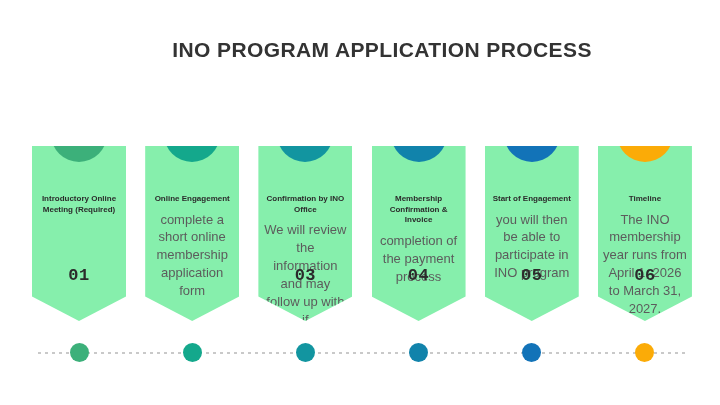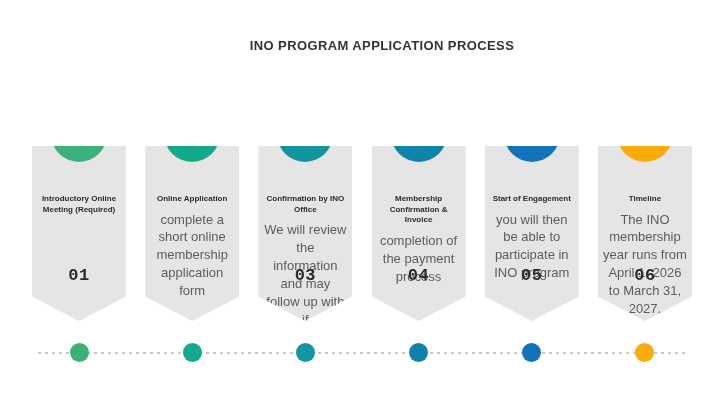--- a/index.html
+++ b/index.html
@@ -19,42 +19,42 @@
     background: #ffffff;
   }
 
   
   .title {
     position: absolute;
     top: 38px;
     left: 0;
     width: 720px;
     text-align: center;
-    font-size: 13px;
+    font-size: 21px;
     font-weight: bold;
     letter-spacing: 0.4px;
     color: #333333;
     padding-left: 44px;
   }
 
   
   .cards {
     position: absolute;
     top: 146px;
     left: 32px;
     width: 660px;
     display: flex;
     justify-content: space-between;
   }
 
   .card {
     position: relative;
     width: 94px;
     height: 175px;
-    background: #e5e5e5;
+    background: #86efac;
     -webkit-clip-path: polygon(0 0, 100% 0, 100% 86%, 50% 100%, 0 86%);
     clip-path: polygon(0 0, 100% 0, 100% 86%, 50% 100%, 0 86%);
     padding: 48px 5px 0 5px;
     text-align: center;
   }
 
   .card-title {
     font-size: 8px;
     font-weight: bold;
     line-height: 1.32;
@@ -153,21 +153,21 @@
 
     <div class="card">
       <div class="badge" style="background:#14a88c">
         <span>
           <svg viewBox="0 0 24 24" aria-hidden="true">
             <path d="M9.6 2.4h4.8c.5 0 .9.4.9.9v.6h1.8c1 0 1.8.8 1.8 1.8v13.6c0 1-.8 1.8-1.8 1.8H6.9c-1 0-1.8-.8-1.8-1.8V5.7c0-1 .8-1.8 1.8-1.8h1.8v-.6c0-.5.4-.9.9-.9zm-.6 7.1h6v1.7H9v-1.7zm0 3.4h6v1.7H9v-1.7zm0 3.4h4.2v1.7H9v-1.7z"></path>
             <rect x="10.1" y="1.1" width="3.8" height="2.6" rx="1.3"></rect>
           </svg>
         </span>
       </div>
-      <div class="card-title">Online Application</div>
+      <div class="card-title">Online Engagement</div>
       <div class="card-body">complete a short online membership application form</div>
     </div>
 
     <div class="card">
       <div class="badge" style="background:#1295a0">
         <span>
           <svg viewBox="0 0 24 24" aria-hidden="true">
             <path d="M9.4 2.2h5.2c1.1 0 2 .9 2 2v1.5h-2V4.4H9.4v1.3h-2V4.2c0-1.1.9-2 2-2z"></path>
             <path d="M3.6 7.1h16.8c.9 0 1.6.7 1.6 1.6v10c0 .9-.7 1.6-1.6 1.6H3.6c-.9 0-1.6-.7-1.6-1.6v-10c0-.9.7-1.6 1.6-1.6zm7.3 10.2l6-6-1.7-1.7-4.3 4.3-2-2-1.7 1.7 3.7 3.7z"></path>
           </svg>

